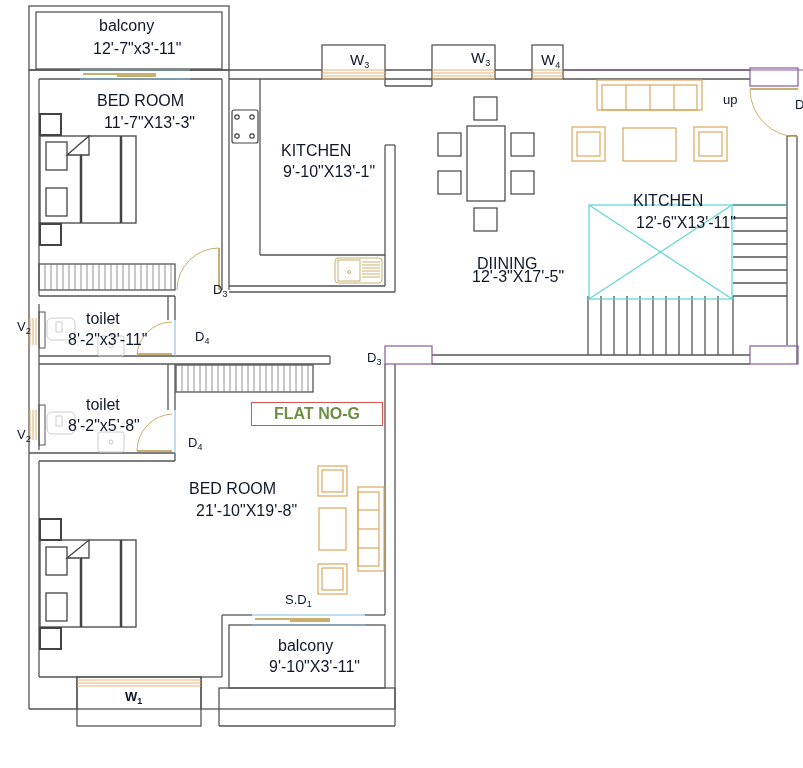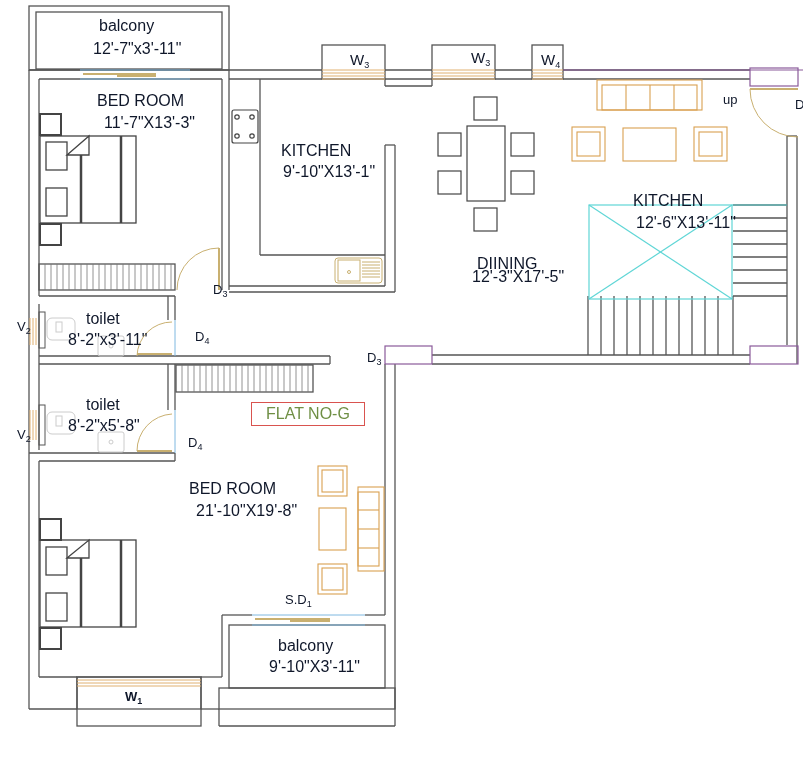--- a/index.html
+++ b/index.html
@@ -3,21 +3,21 @@
 <meta charset="utf-8">
 <style>
   html, body { margin:0; padding:0; background:#ffffff; }
   body { width:803px; height:768px; position:relative; overflow:hidden; font-family:"Liberation Sans", sans-serif; }
   svg { position:absolute; left:0; top:0; }
   .lbl { position:absolute; color:#0f172a; font-family:"Liberation Sans", sans-serif; white-space:nowrap; line-height:1; }
   .lbl.big { font-size:16px; }
   .lbl.med { font-size:15px; }
   .lbl.sm { font-size:13px; }
   .lbl sub { font-size:9px; vertical-align:-3px; }
-  .flatbox { position:absolute; border:1.5px solid #d9534f; color:#6f8f45; font-size:16px; padding:3px 14px; line-height:1; }
+  .flatbox { position:absolute; border:1.5px solid #d9534f; color:#6f8f45; font-size:16px; padding:3px 22px; line-height:1;font-weight:bold; }
 </style>
 </head>
 <body>
 
 <svg width="803" height="768" viewBox="0 0 803 768">
   <g fill="none" stroke="#555" stroke-width="1.3">
 
     <rect x="29" y="6" width="200" height="64"></rect>
     <rect x="36" y="12" width="186" height="57"></rect>
 

